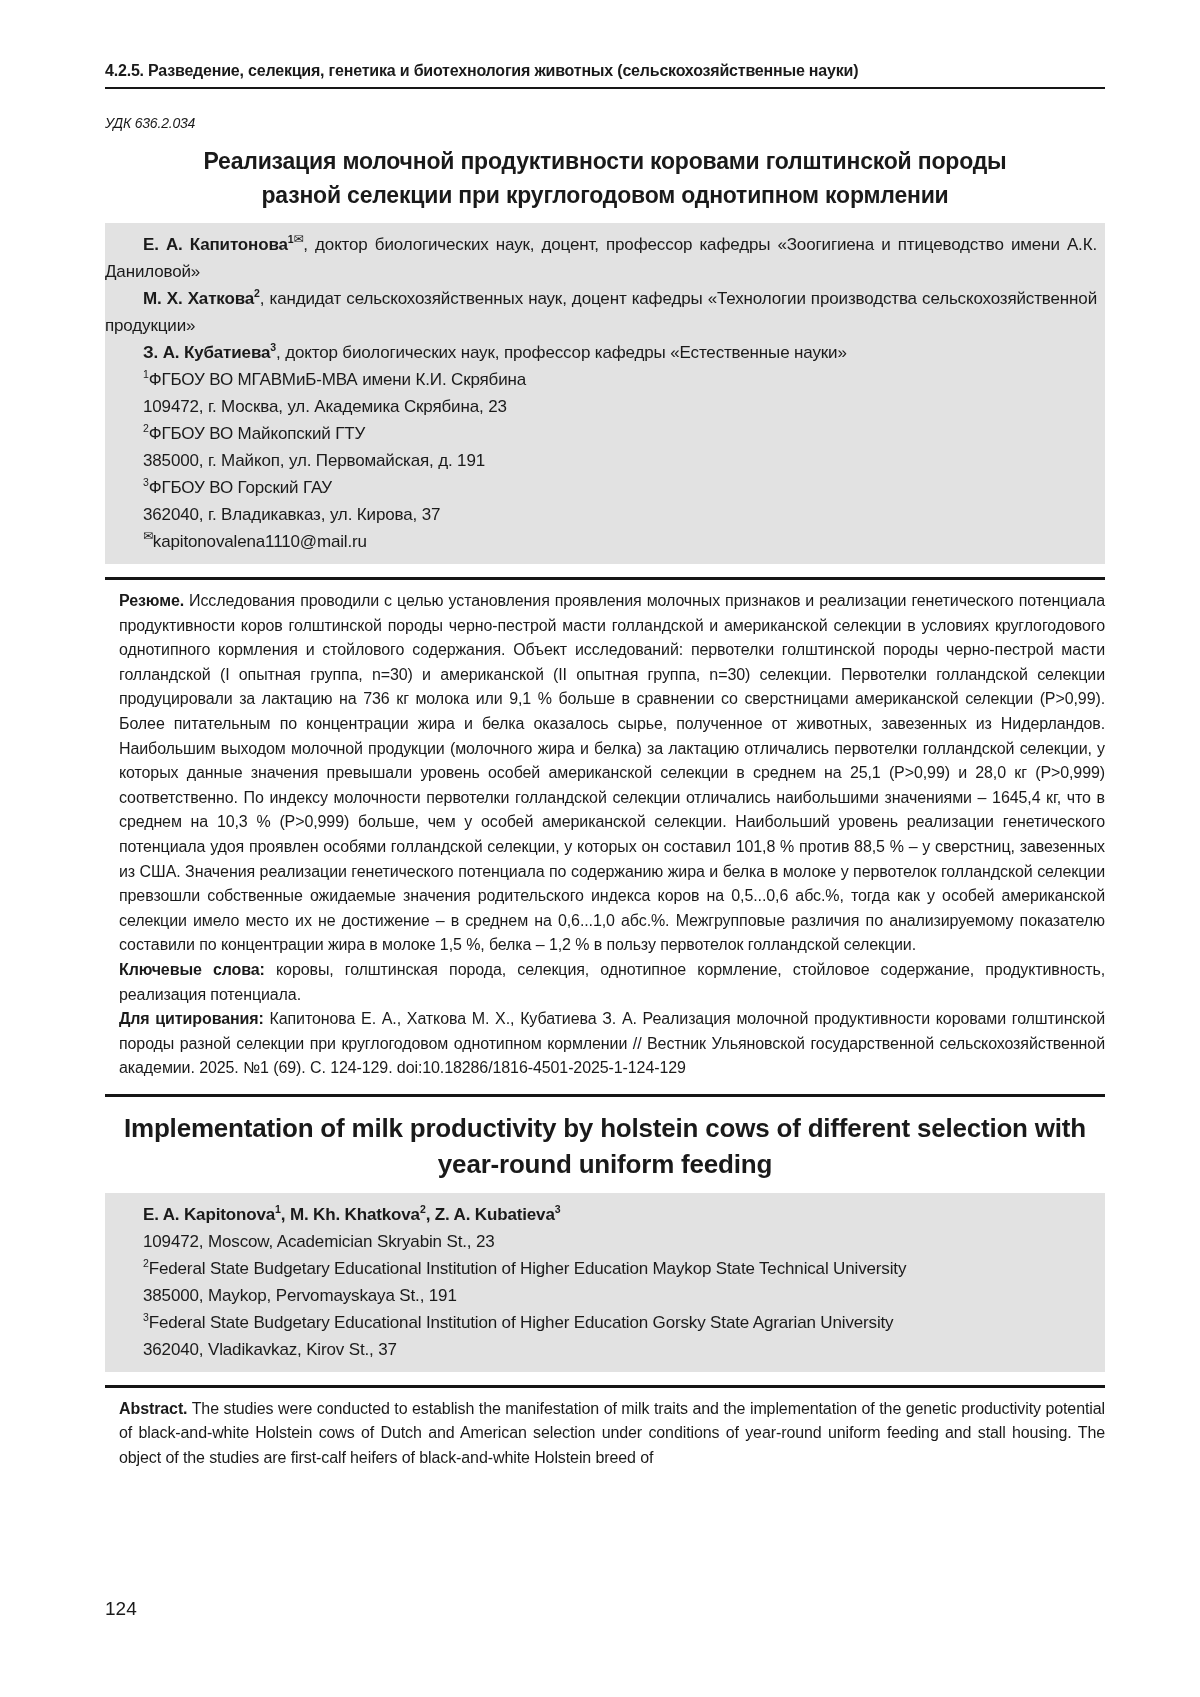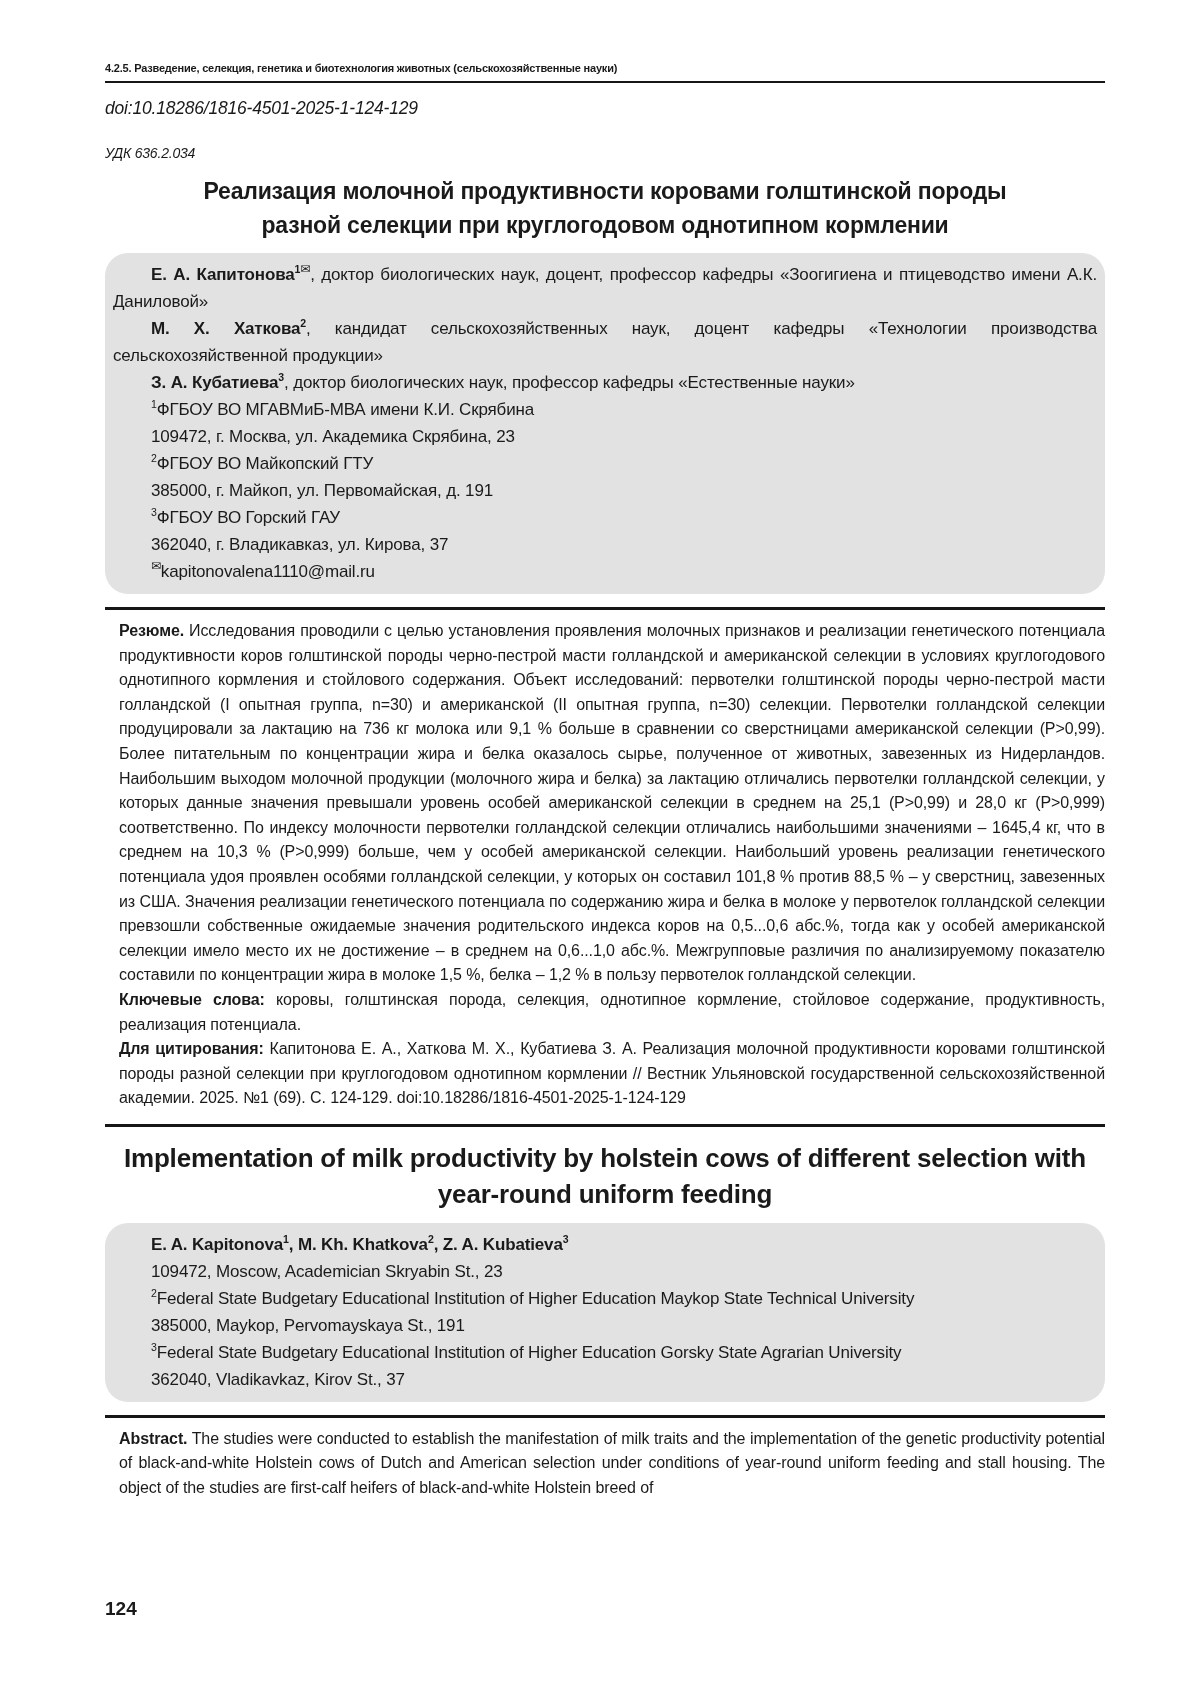--- a/index.html
+++ b/index.html
@@ -12,21 +12,21 @@
     overflow: hidden;
   }
   .page-inner {
     box-sizing: border-box;
     width: 1200px; height: 1697px;
     padding: 62px 95px 0 105px;
     position: relative;
   }
   .section-header {
     font-weight: bold;
-    font-size: 11px;
+    font-size: 16px;
     letter-spacing: -0.2px;
     padding-bottom: 7px;
     border-bottom: 2.5px solid #161616;
   }
   .doi-line {
     margin-top: 15px;
     font-style: italic;
     font-size: 17.5px;
     letter-spacing: -0.2px;
   }
@@ -42,25 +42,24 @@
     line-height: 34px;
     font-weight: bold;
     text-align: center;
     white-space: pre-line;
     letter-spacing: -0.2px;
   }
   h2.title-en { font-size: 26px; line-height: 36px; }
   .gray-block {
     margin-top: 11px;
     background: #e2e2e2;
-    padding: 8px 8px 9px 8px;
+    padding: 8px 8px 9px 0;
     font-size: 17px;
     line-height: 27px;
     letter-spacing: -0.15px;
-    border-radius: 23px;
   }
   .gray-block p {
     margin: 0;
     text-indent: 38px;
     text-align: justify;
   }
   sup {
     font-size: 0.62em;
     line-height: 0;
     vertical-align: super;
@@ -76,32 +75,31 @@
     font-size: 16px;
     line-height: 24.6px;
     text-align: justify;
     letter-spacing: -0.1px;
   }
   .body-par.follow { margin-top: 0; }
   .page-number {
     position: absolute;
     left: 105px;
     top: 1598px;
-    font-weight: bold;
+    font-weight: normal;
     font-size: 19px;
   }
 </style>
 </head>
 <body>
 
 <div class="page-inner">
 
   <div class="section-header">4.2.5. Разведение, селекция, генетика и биотехнология животных (сельскохозяйственные науки)</div>
 
-  <div class="doi-line">doi:10.18286/1816-4501-2025-1-124-129</div>
   <div class="udk-line">УДК 636.2.034</div>
 
   <h1 class="title-ru">Реализация молочной продуктивности коровами голштинской породы
 разной селекции при круглогодовом однотипном кормлении</h1>
 
   <div class="gray-block">
     <div id="ru-authors">
         <p><b>Е. А. Капитонова<sup>1</sup><sup class="env">✉</sup></b>, доктор биологических наук, доцент, профессор кафедры «Зоогигиена и птицеводство имени А.К. Даниловой»</p>
         <p><b>М. Х. Хаткова<sup>2</sup></b>, кандидат сельскохозяйственных наук, доцент кафедры «Технологии производства сельскохозяйственной продукции»</p>
         <p><b>З. А. Кубатиева<sup>3</sup></b>, доктор биологических наук, профессор кафедры «Естественные науки»</p>

